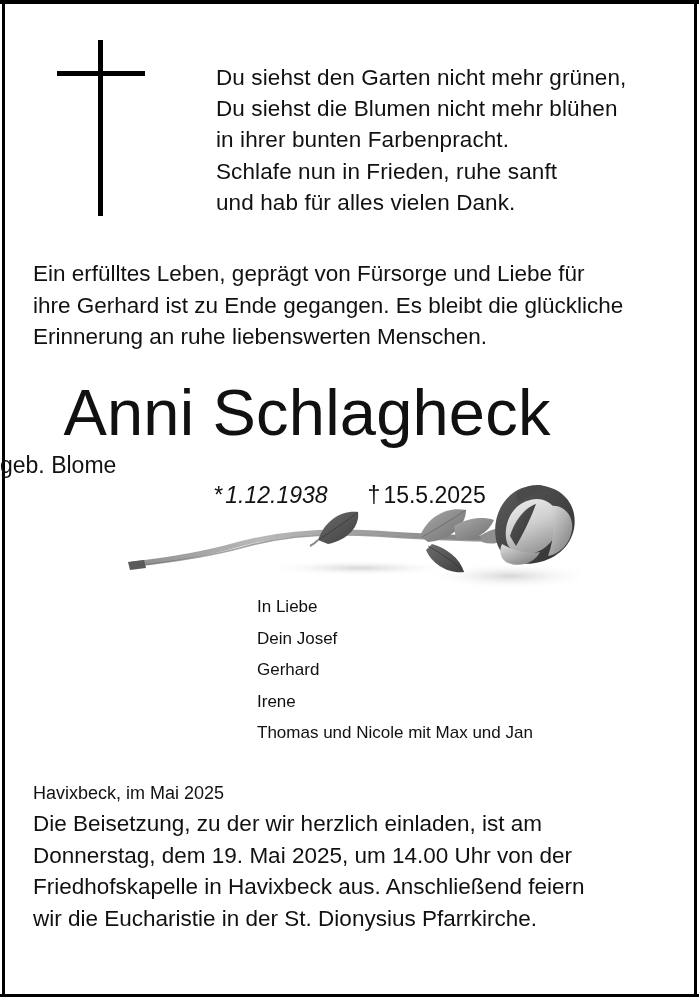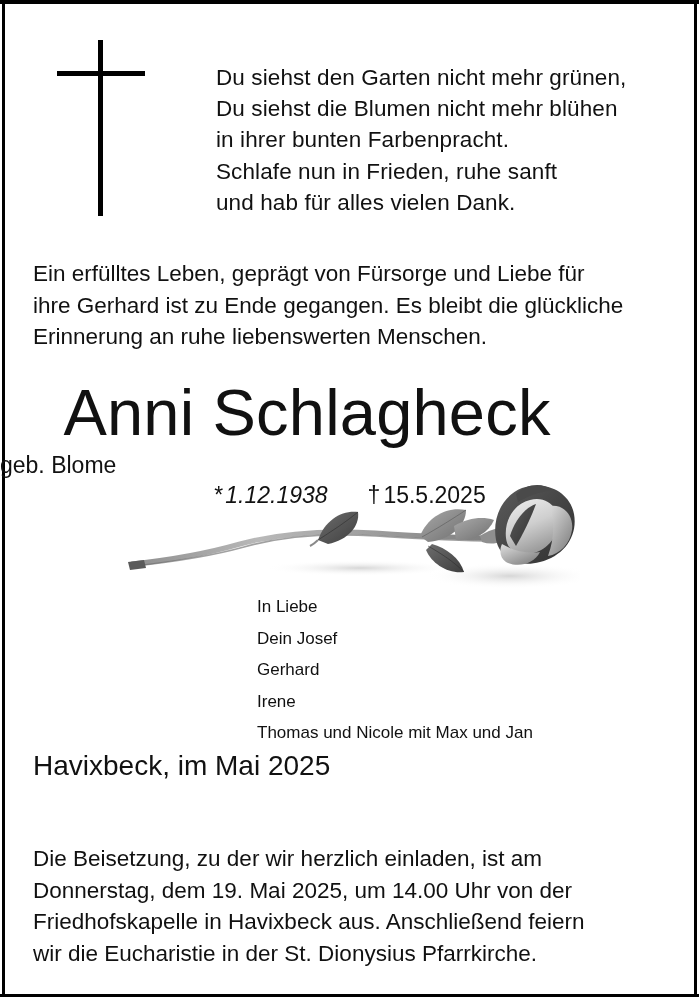--- a/index.html
+++ b/index.html
@@ -135,30 +135,30 @@
     font-size: 17px;
     line-height: 31.5px;
     margin-left: 40px;
   }
   .mourner-line { white-space: nowrap; }
 
   
   .place-date {
     position: absolute;
     left: 33px;
-    top: 750px;
-    font-size: 28px;
+    top: 778px;
+    font-size: 18px;
     line-height: 31.5px;
   }
 
   
   .details {
     position: absolute;
     left: 33px;
-    top: 843px;
+    top: 808px;
     width: 632px;
     font-size: 22.5px;
     line-height: 31.5px;
   }
   .details-line { white-space: nowrap; }
 </style>
 </head>
 <body>
 
 <div class="notice">

